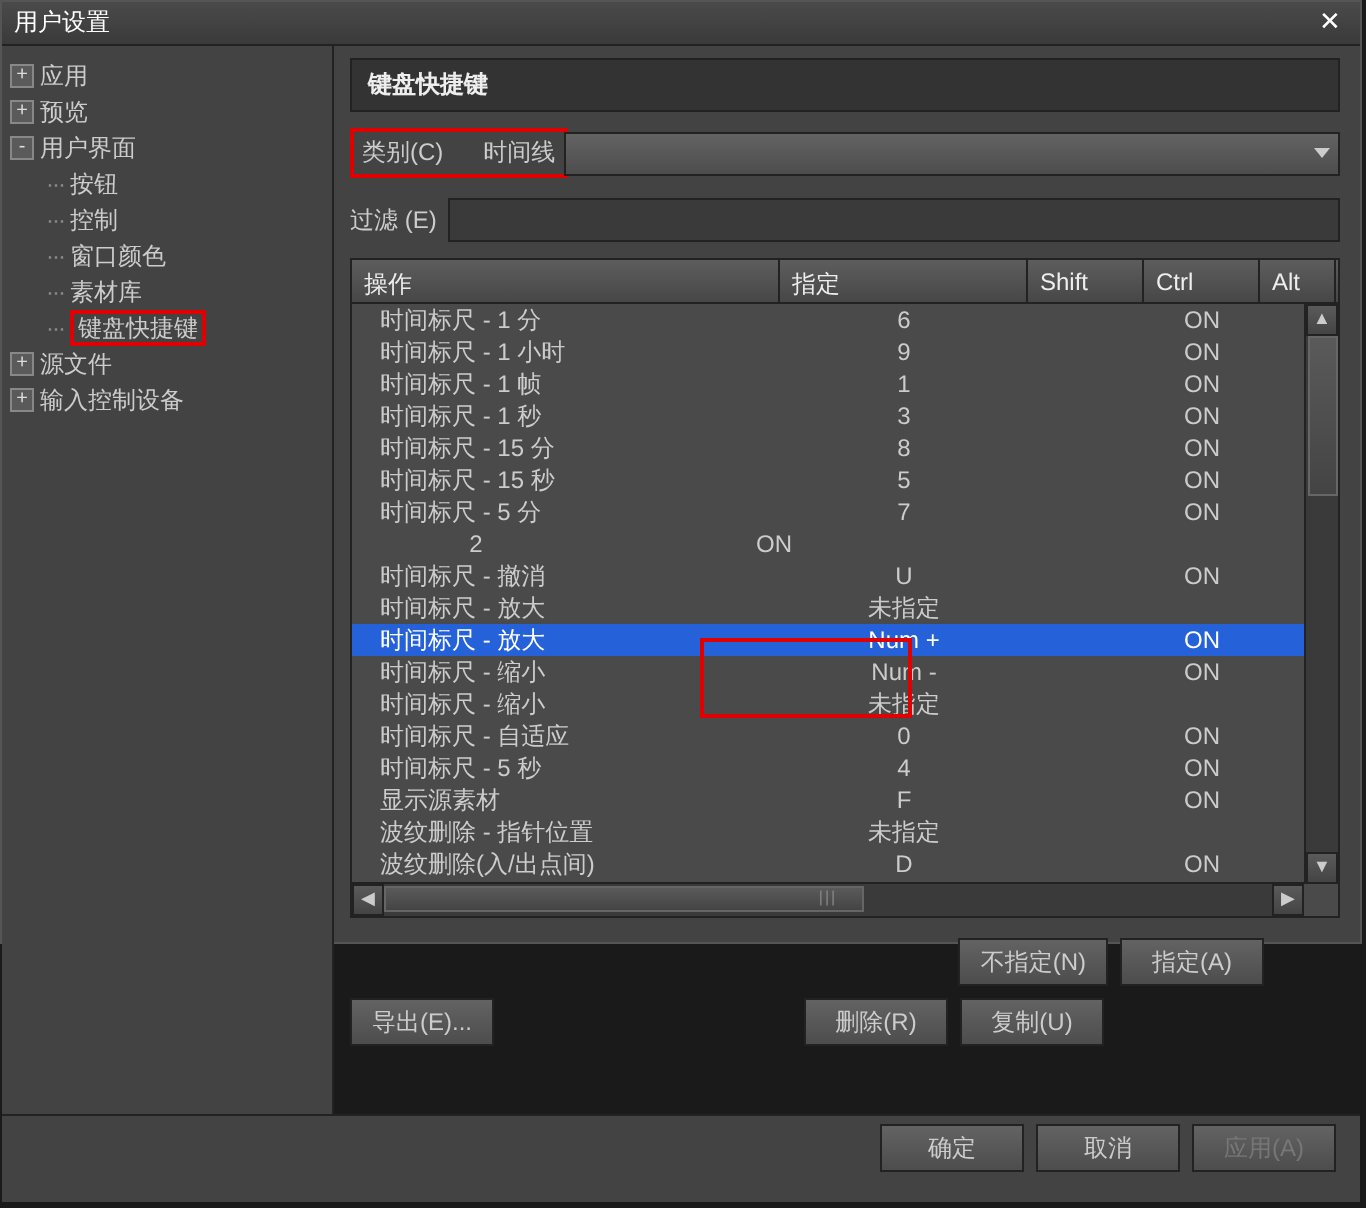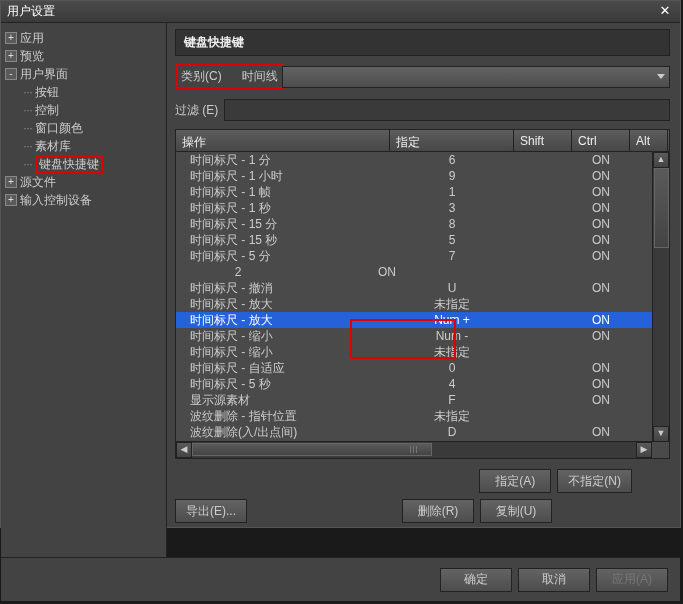--- a/index.html
+++ b/index.html
@@ -1,17 +1,17 @@
 <!DOCTYPE html>
 <html><head>
 <meta charset="utf-8">
 <style>
 *{margin:0;padding:0;box-sizing:border-box;font-family:"Microsoft YaHei",sans-serif;font-size:12px;color:#ccc}
 body{background:#1a1a1a;width:683px;height:604px;overflow:hidden}
-.window{width:681px;height:528px;border:1px solid #555;background:#434343;position:relative}
+.window{width:681px;height:472px;border:1px solid #555;background:#434343;position:relative}
 .titlebar{height:22px;background:linear-gradient(#4a4a4a,#3a3a3a);display:flex;align-items:center;padding:0 6px;border-bottom:1px solid #222}
 .titlebar-text{color:#fff;flex:1}
 .close-btn{width:18px;height:16px;text-align:center;color:#fff;cursor:pointer;line-height:14px;font-size:13px}
 .body{display:flex;height:534px}
 .sidebar{width:166px;background:#434343;border-right:1px solid #222;padding:6px 4px;overflow:hidden}
 .tree-item{display:flex;align-items:center;height:18px;cursor:pointer;white-space:nowrap}
 .tree-toggle{width:12px;height:12px;border:1px solid #888;background:#5a5a5a;color:#ddd;font-size:10px;line-height:9px;text-align:center;margin-right:3px}
 .tree-spacer{width:15px;display:inline-block}
 .tree-dots{color:#888;margin:0 3px;letter-spacing:-1px}
 .redbox{border:2px solid #e00000;padding:0 2px}
@@ -48,21 +48,21 @@
 .scrollbar-h{position:absolute;bottom:0;left:0;right:17px;height:17px;background:#3a3a3a;border-top:1px solid #222;display:flex}
 .scroll-btn-h{width:16px;background:linear-gradient(#5a5a5a,#444);border:1px solid #222;text-align:center;line-height:13px;font-size:9px}
 .scroll-track-h{flex:1;position:relative}
 .scroll-thumb-h{position:absolute;left:0;top:1px;width:240px;height:13px;background:linear-gradient(#5a5a5a,#444);border:1px solid #666}
 .scroll-track-h::after{content:"|||";position:absolute;left:50%;top:2px;transform:translateX(-50%);color:#888;font-size:8px;letter-spacing:1px}
 .btns{display:flex;margin-top:10px;gap:6px}
 .btns2{display:flex;margin-top:6px;gap:6px}
 .btn{height:24px;background:linear-gradient(#636363,#4d4d4d);border:1px solid #222;padding:0 10px;display:flex;align-items:center;justify-content:center;cursor:pointer;min-width:72px}
 .btn.disabled{color:#777}
 .spacer{flex:1}
-.footer{height:44px;border-top:1px solid #222;display:flex;align-items:center;justify-content:flex-end;padding:4px 12px;gap:6px;background:#434343}
+.footer{height:44px;border-top:1px solid #222;display:flex;align-items:flex-start;justify-content:flex-end;padding:4px 12px;gap:6px;background:#434343}
 .redbox-zoom{position:absolute;border:2px solid #e00000;left:183px;top:296px;width:106px;height:40px;pointer-events:none}
 </style>
 </head>
 <body>
 
 <div class="window">
   <div class="titlebar">
     <span class="titlebar-text">用户设置</span>
     <span class="close-btn">✕</span>
   </div>
@@ -286,22 +286,22 @@
               <div class="scroll-thumb-h"></div>
             </div>
           <div class="scroll-btn-h">▶</div>
         </div>
       </div>
 
       <div class="redbox-zoom"></div>
 
       <div class="btns">
         <div class="spacer"></div>
+        <div class="btn">不指定(N)</div>
         <div class="btn">指定(A)</div>
-        <div class="btn">不指定(N)</div>
         <div style="width:32px"></div>
       </div>
       <div class="btns2">
         <div class="btn">导出(E)...</div>
         <div class="spacer"></div>
         <div class="btn">删除(R)</div>
         <div class="btn">复制(U)</div>
         <div style="width:112px"></div>
       </div>
     </div>

